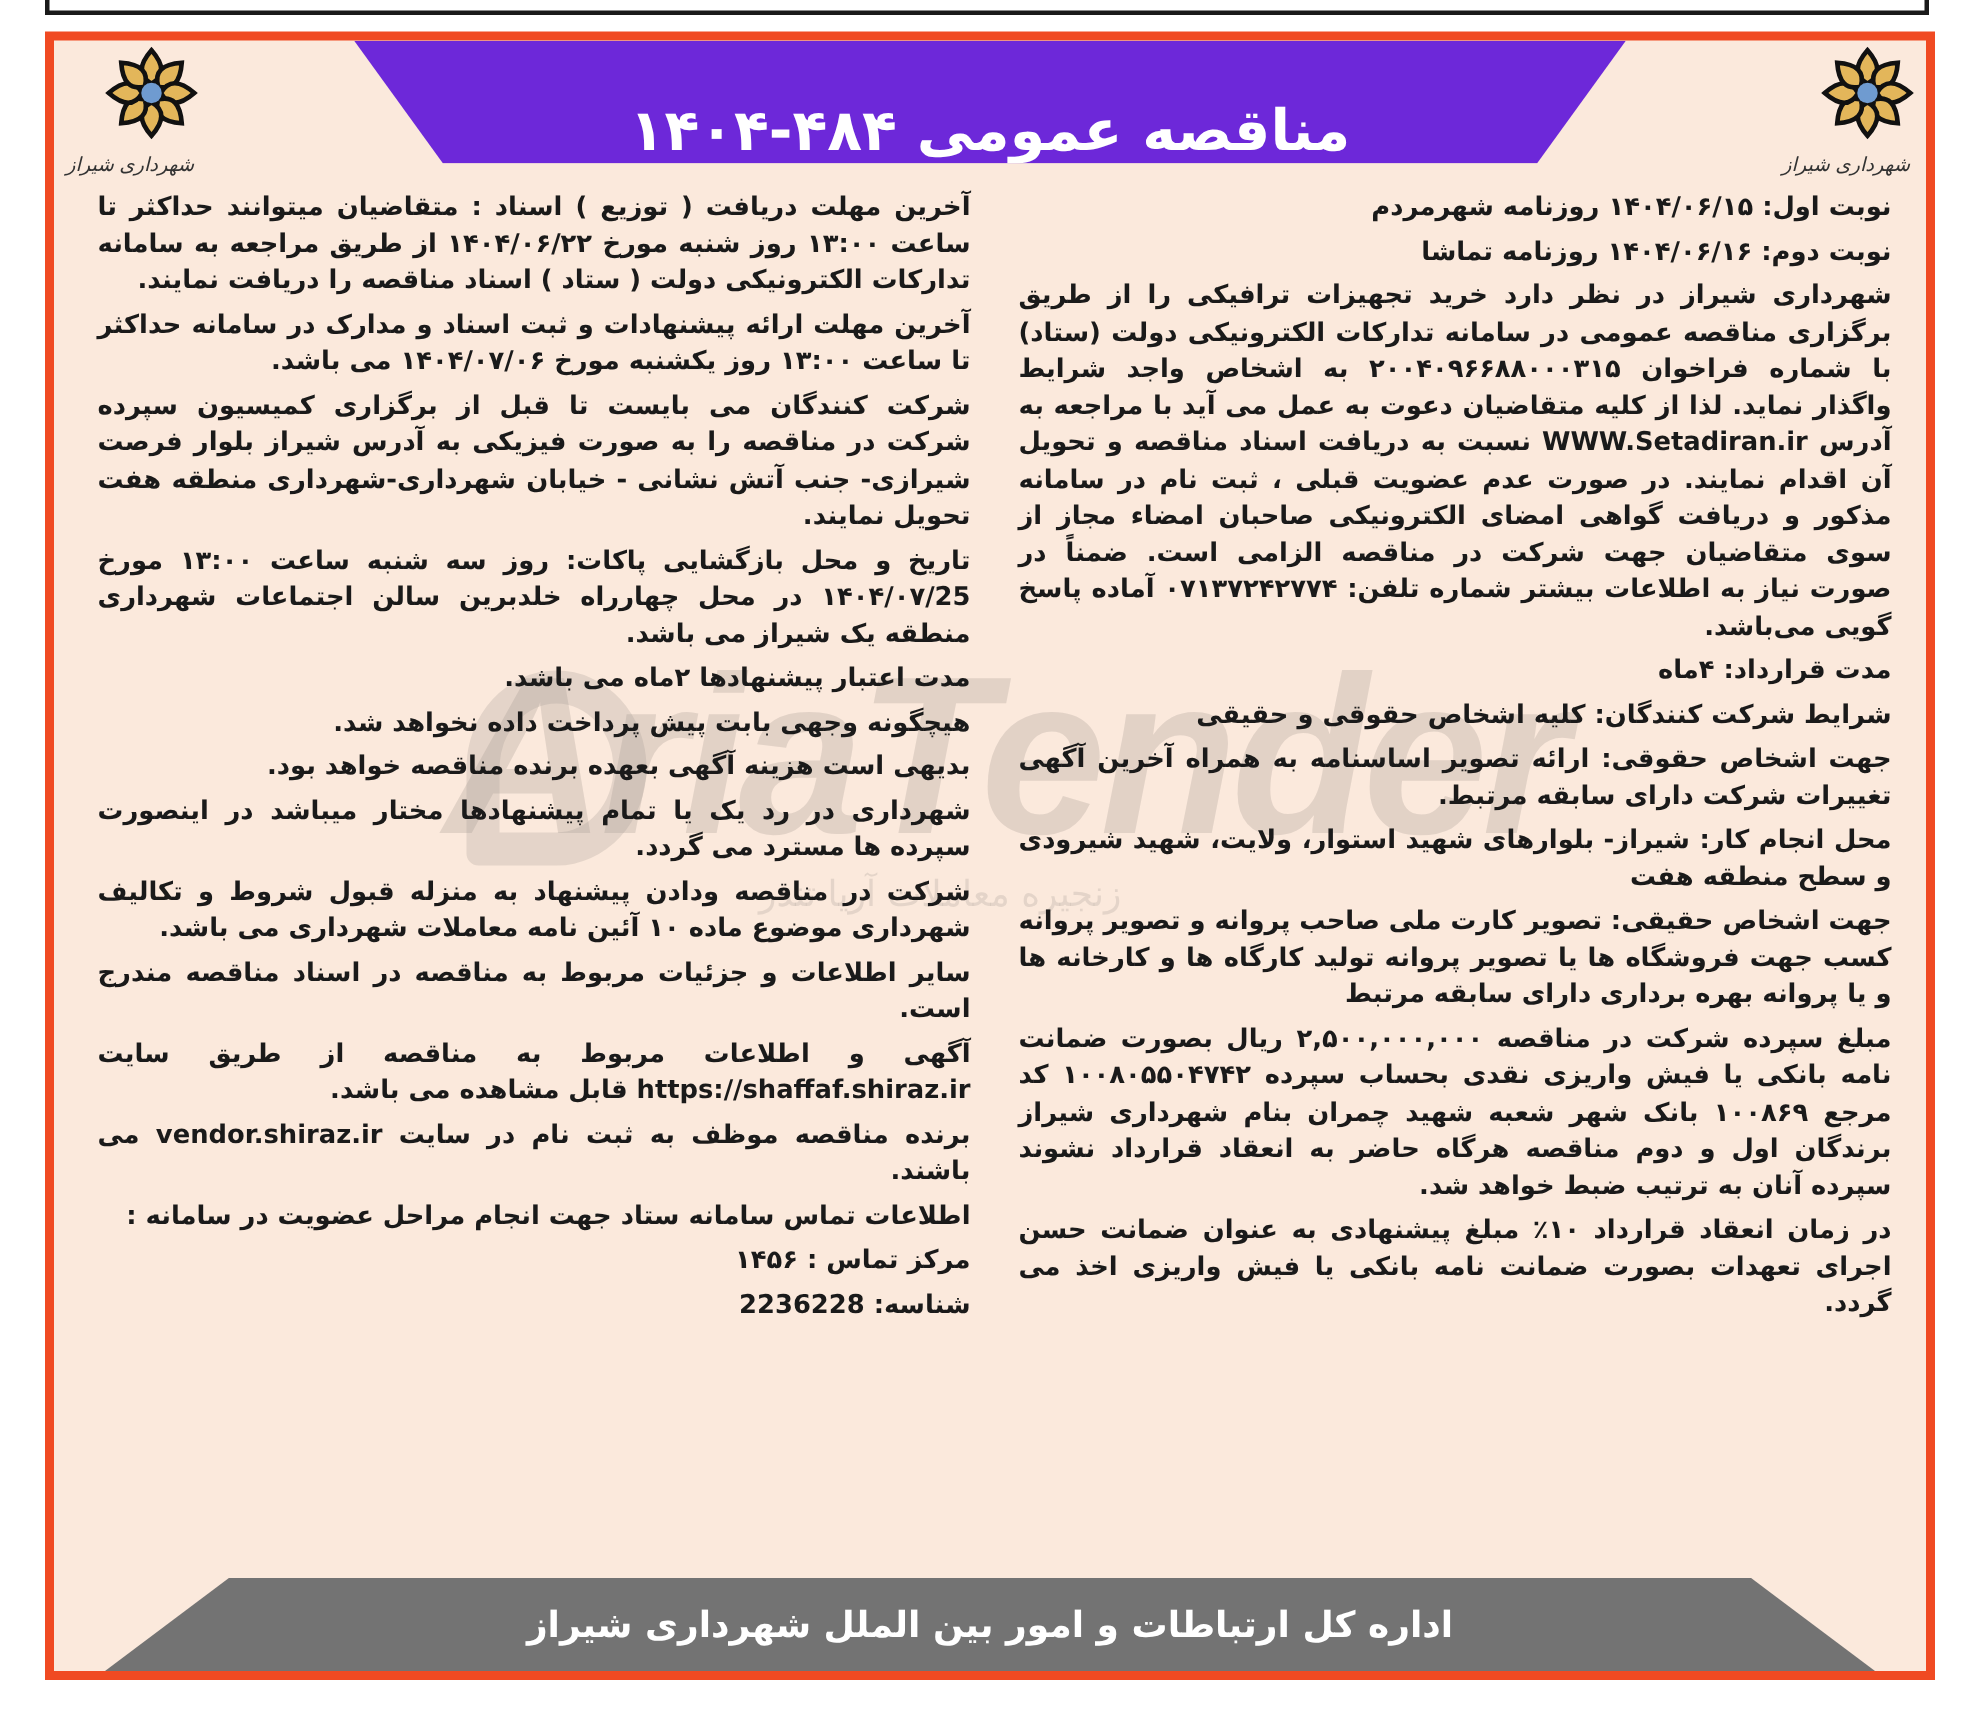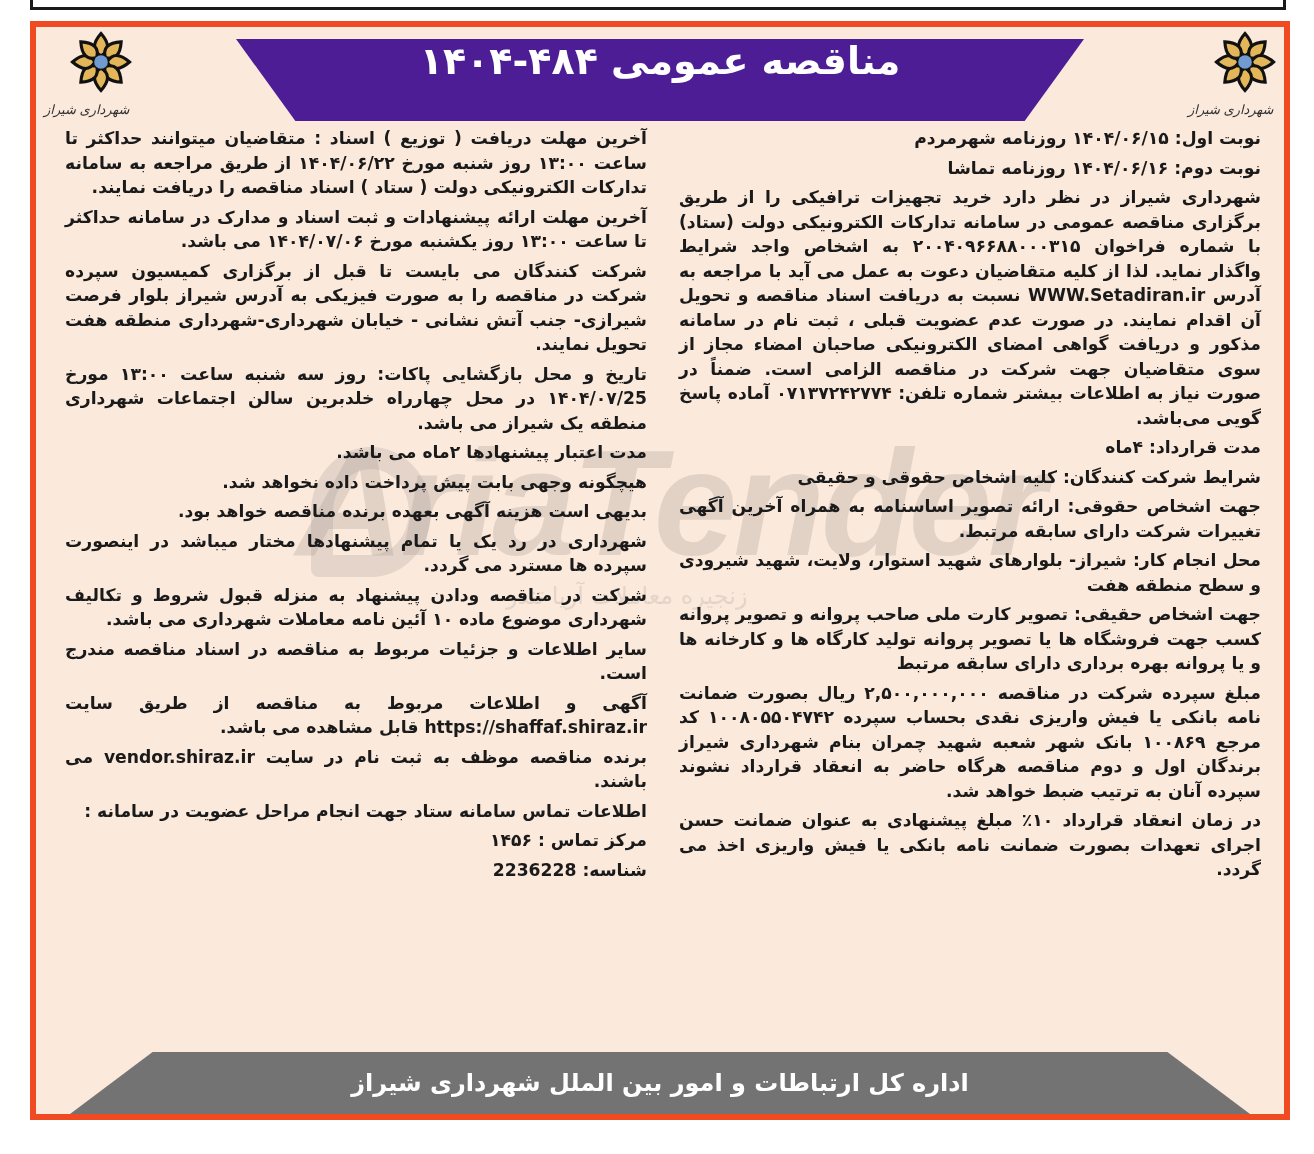--- a/index.html
+++ b/index.html
@@ -15,24 +15,24 @@
     position: absolute; left: 30px; top: 21px; width: 1260px; height: 1099px;
     background: #f04a22; padding: 6px;
   }
   .ad-inner {
     position: relative; width: 100%; height: 100%;
     background: #fbe9dc; overflow: hidden;
   }
 
   
   .header-banner {
-    position: absolute; left: 200px; top: 12px; width: 848px; height: 82px;
-    background: #4c1d95;
+    position: absolute; left: 200px; top: 0; width: 848px; height: 82px;
+    background: #6d28d9;
     clip-path: polygon(0 0, 100% 0, 93% 100%, 7% 100%);
-    display: flex; align-items: flex-start; justify-content: center;
+    display: flex; align-items: flex-end; justify-content: center;
   }
   .header-title {
     color: #ffffff; font-weight: bold; font-size: 38px;
     font-family: "DejaVu Sans", sans-serif; direction: rtl; letter-spacing: 1px;
   }
 
   .logo {
     position: absolute; top: 4px; width: 92px; height: 86px;
   }
   .logo.right { right: 4px; }

